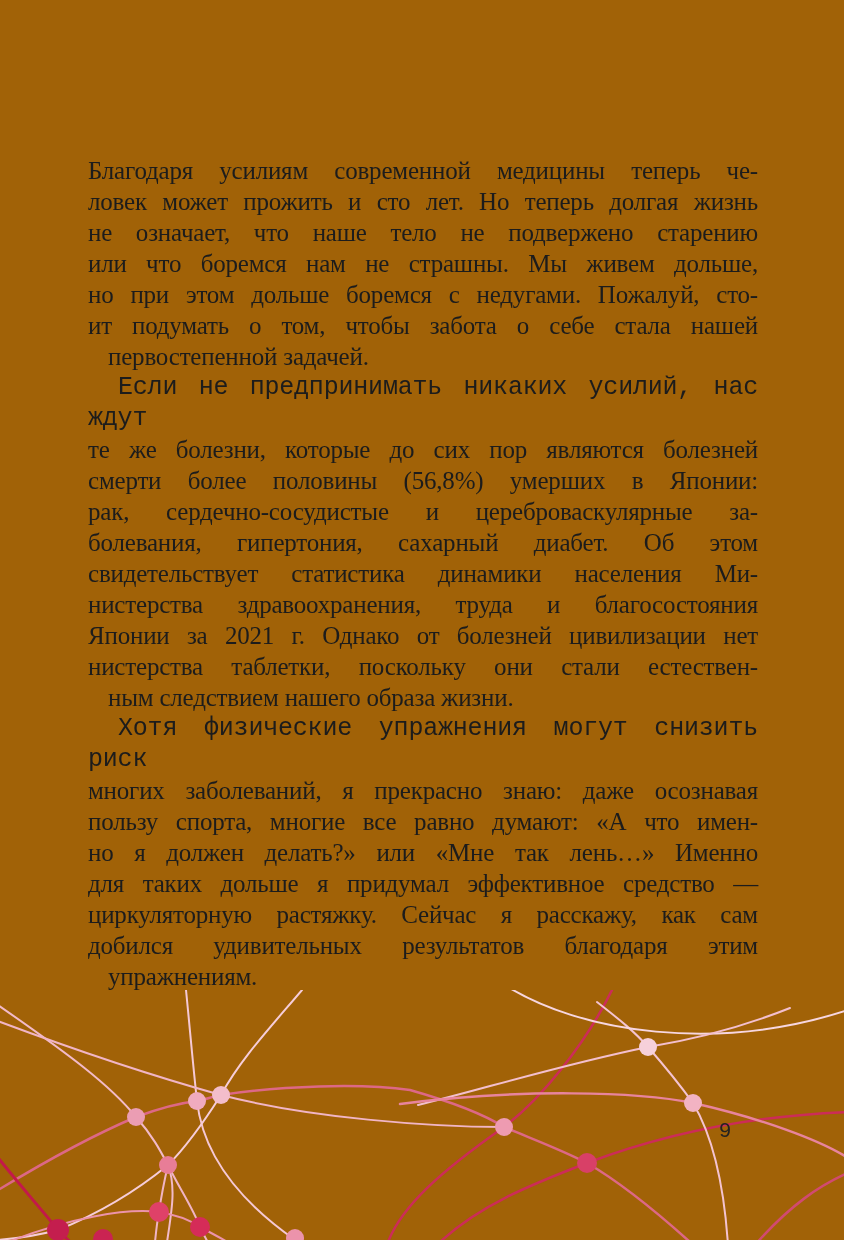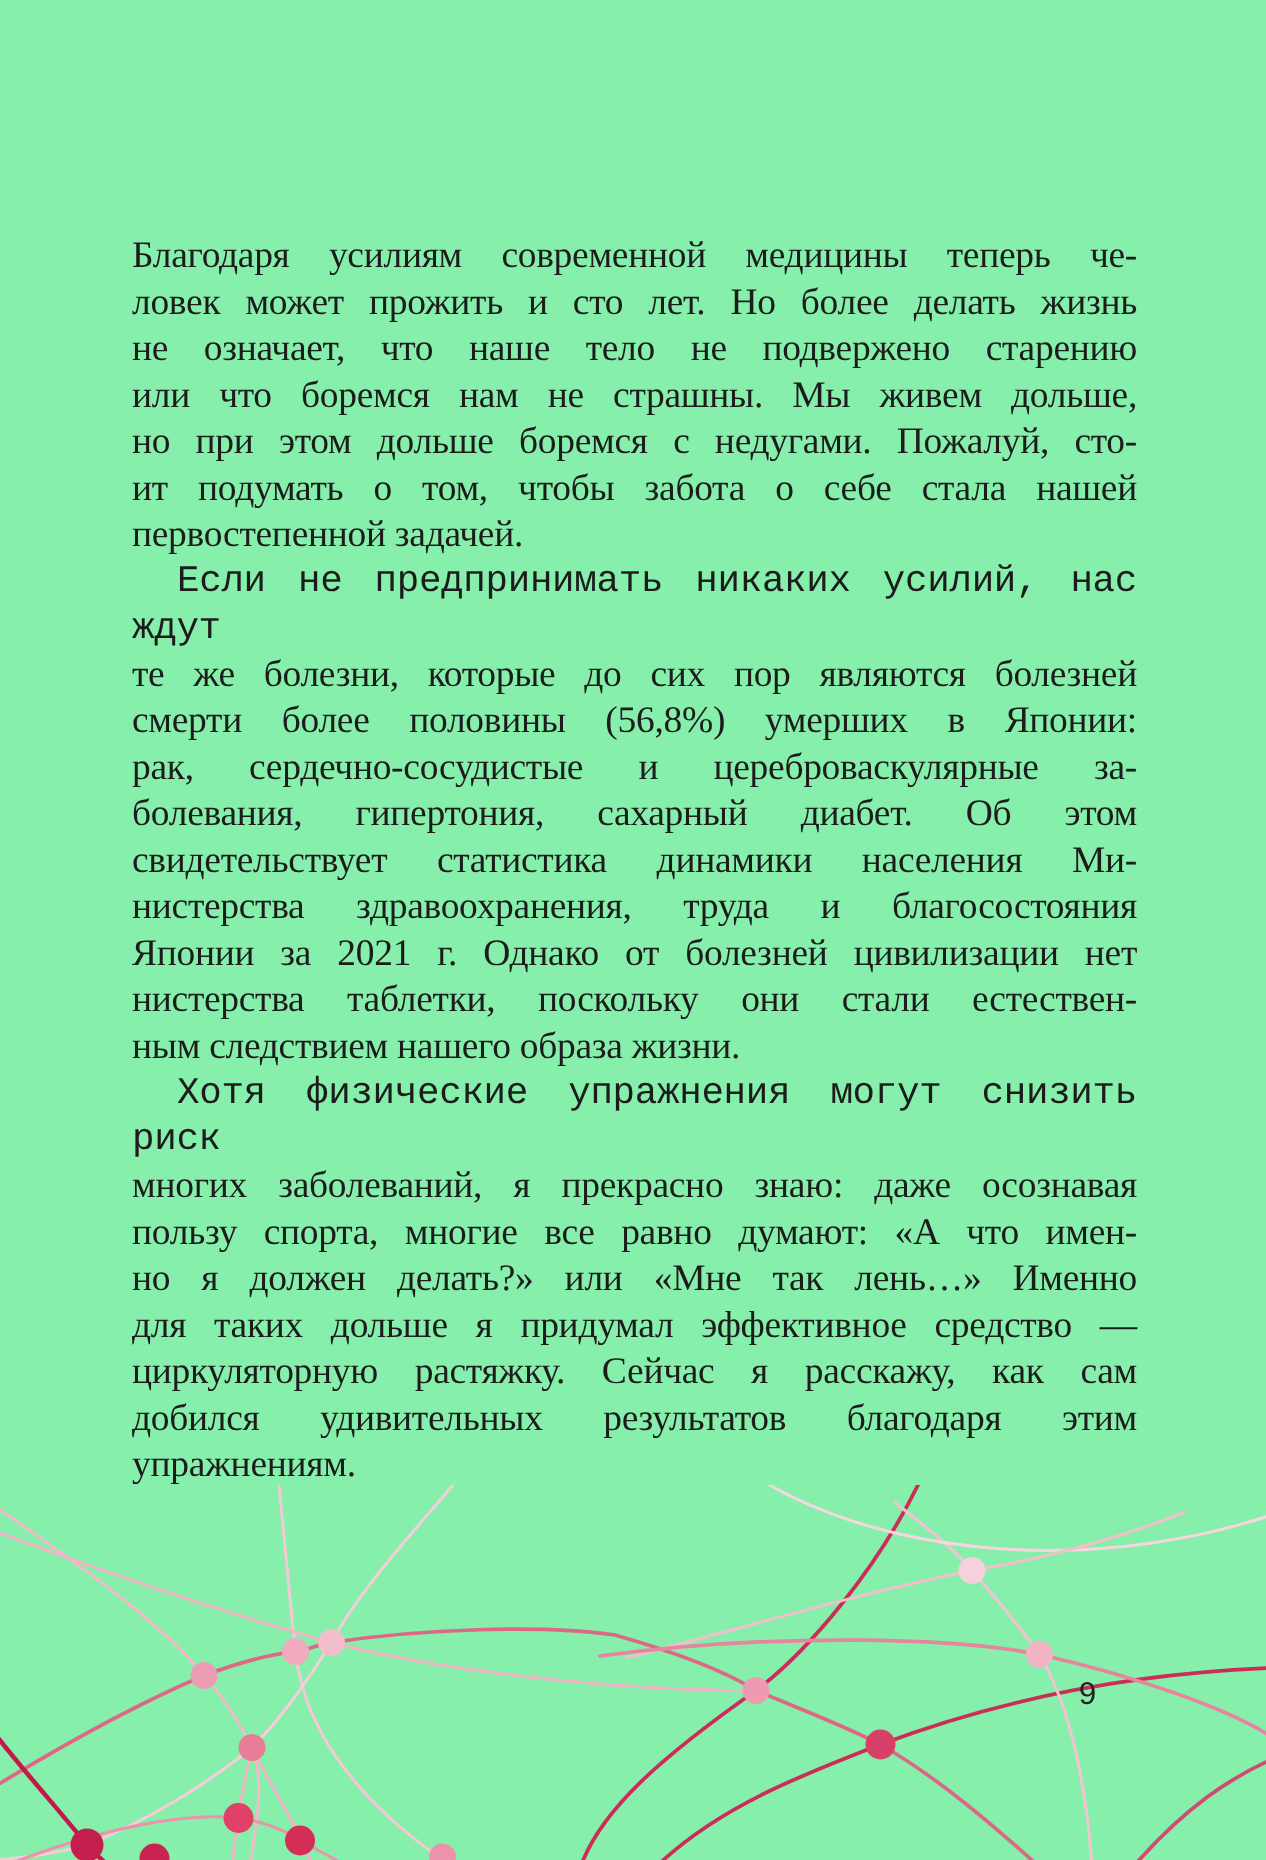--- a/index.html
+++ b/index.html
@@ -3,21 +3,21 @@
 <meta charset="utf-8">
 <style>
   * { margin: 0; padding: 0; box-sizing: border-box; }
   html, body { background: #ffffff; }
   body { font-family: "Liberation Serif", "DejaVu Serif", serif; }
 
   .page {
     position: relative;
     width: 844px;
     height: 1240px;
-    background: #86efac;
+    background: #a16207;
     overflow: hidden;
   }
 
   .body-text {
     position: absolute;
     left: 88px;
     top: 155px;
     width: 670px;
     color: #1c1c1c;
   }
@@ -25,21 +25,21 @@
   .para { display: block; }
 
   .line {
     font-size: 25px;
     line-height: 31px;
     text-align: justify;
     text-align-last: justify;
     letter-spacing: -0.2px;
     white-space: normal;
   }
-  .line.last { text-align-last: left; }
+  .line.last { text-align-last: left; margin-left: 20px; }
   .line.indent { text-indent: 30px; font-family: Liberation Mono, monospace; }
 
   .page-number {
     position: absolute;
     left: 710px;
     top: 1118px;
     width: 30px;
     text-align: center;
     font-family: "Liberation Sans", sans-serif;
     font-size: 21px;
@@ -56,21 +56,21 @@
   .decoration svg { display: block; width: 844px; height: 250px; }
 </style>
 </head>
 <body>
 
 <div class="page">
 
   <div class="body-text">
       <div class="para">
         <div class="line">Благодаря усилиям современной медицины теперь че-</div>
-        <div class="line">ловек может прожить и сто лет. Но более делать жизнь</div>
+        <div class="line">ловек может прожить и сто лет. Но теперь долгая жизнь</div>
         <div class="line">не означает, что наше тело не подвержено старению</div>
         <div class="line">или что боремся нам не страшны. Мы живем дольше,</div>
         <div class="line">но при этом дольше боремся с недугами. Пожалуй, сто-</div>
         <div class="line">ит подумать о том, чтобы забота о себе стала нашей</div>
         <div class="line last">первостепенной задачей.</div>
       </div>
       <div class="para">
         <div class="line indent">Если не предпринимать никаких усилий, нас ждут</div>
         <div class="line">те же болезни, которые до сих пор являются болезней</div>
         <div class="line">смерти более половины (56,8%) умерших в Японии:</div>

